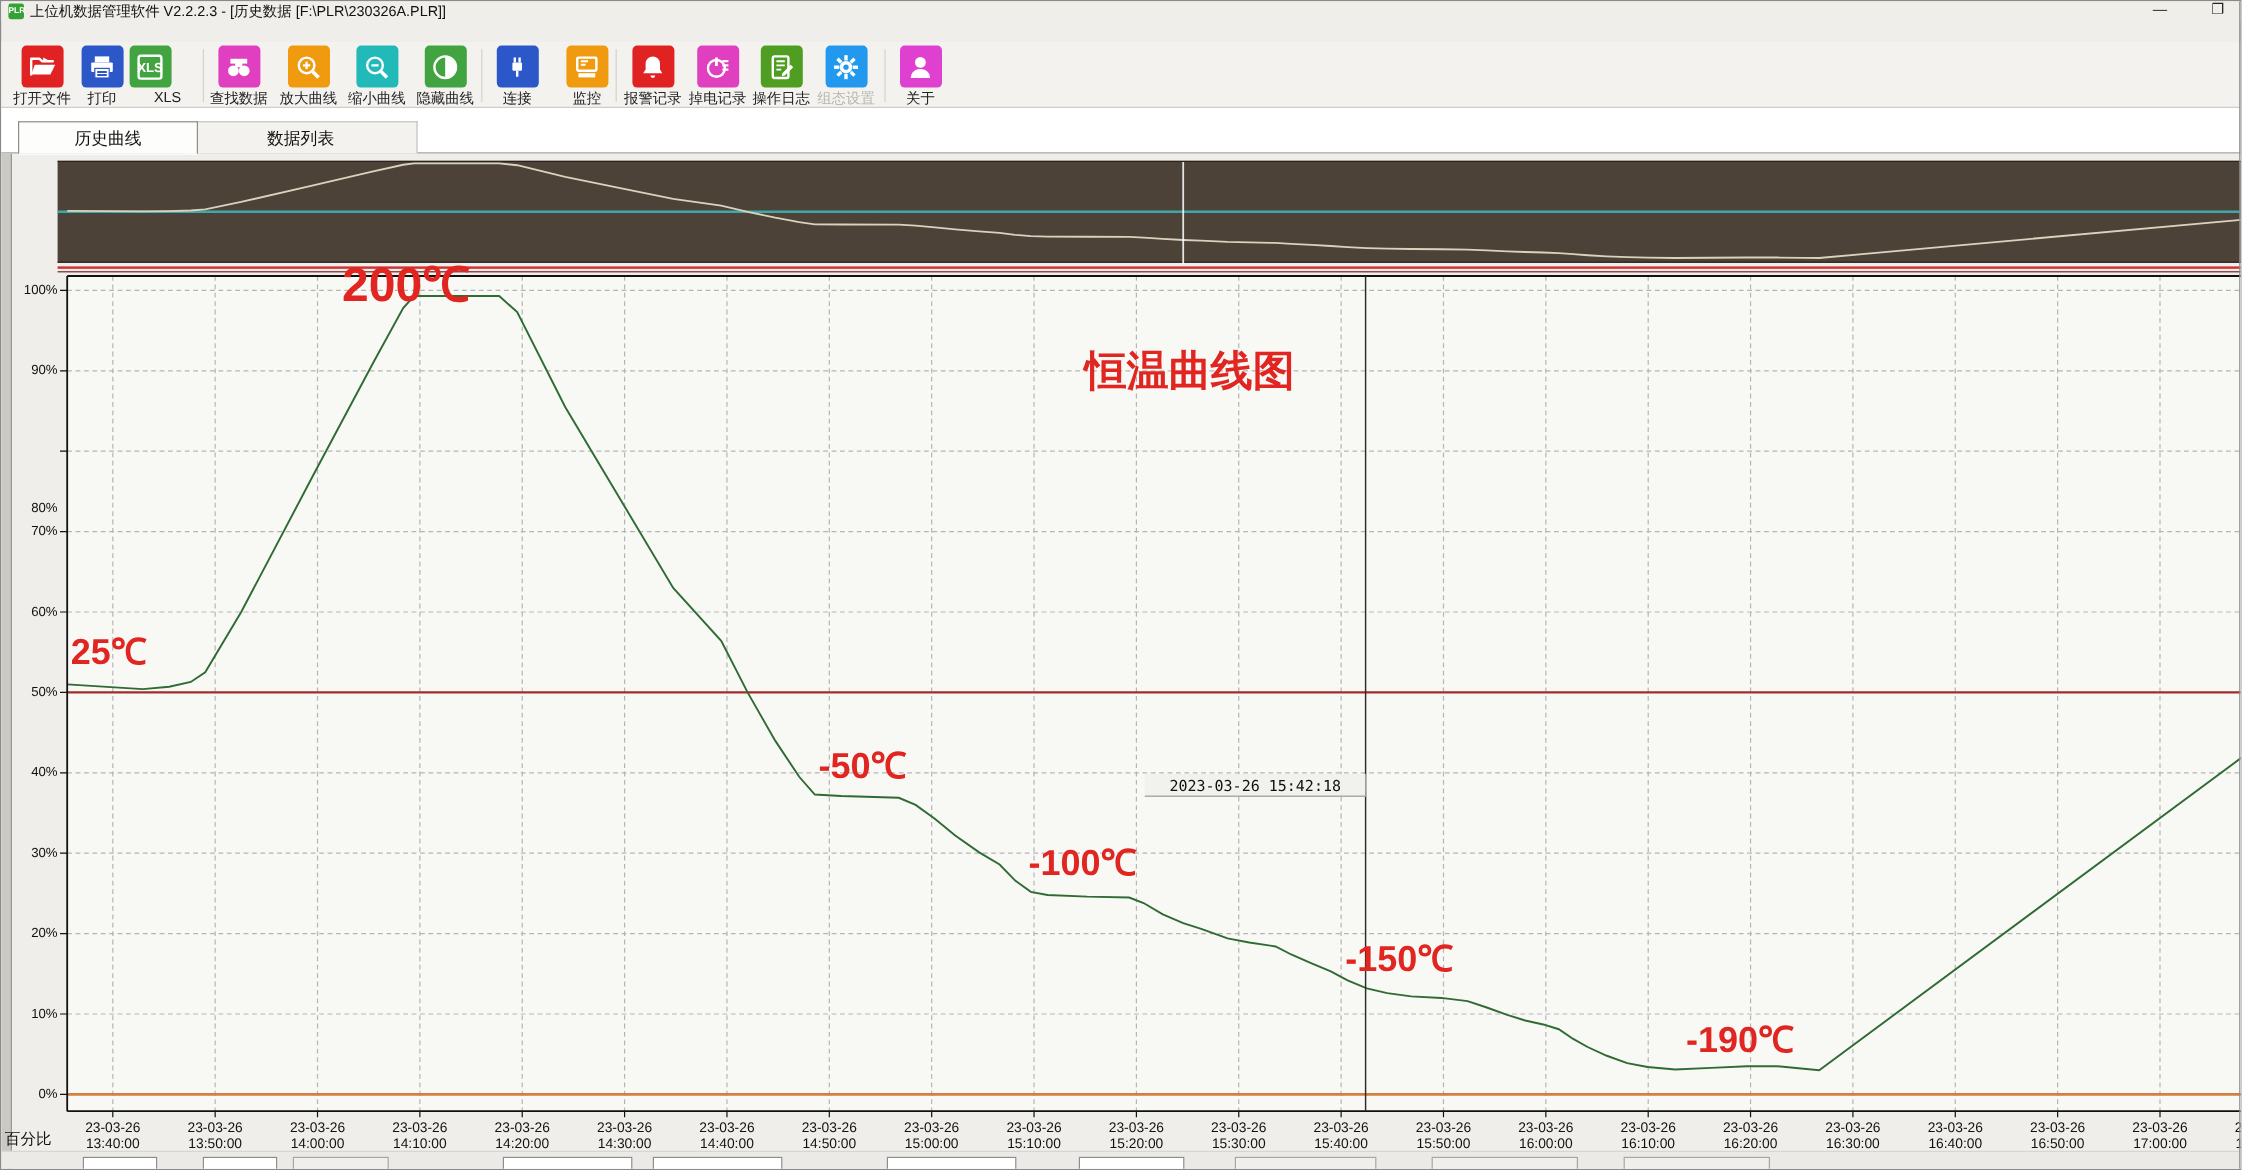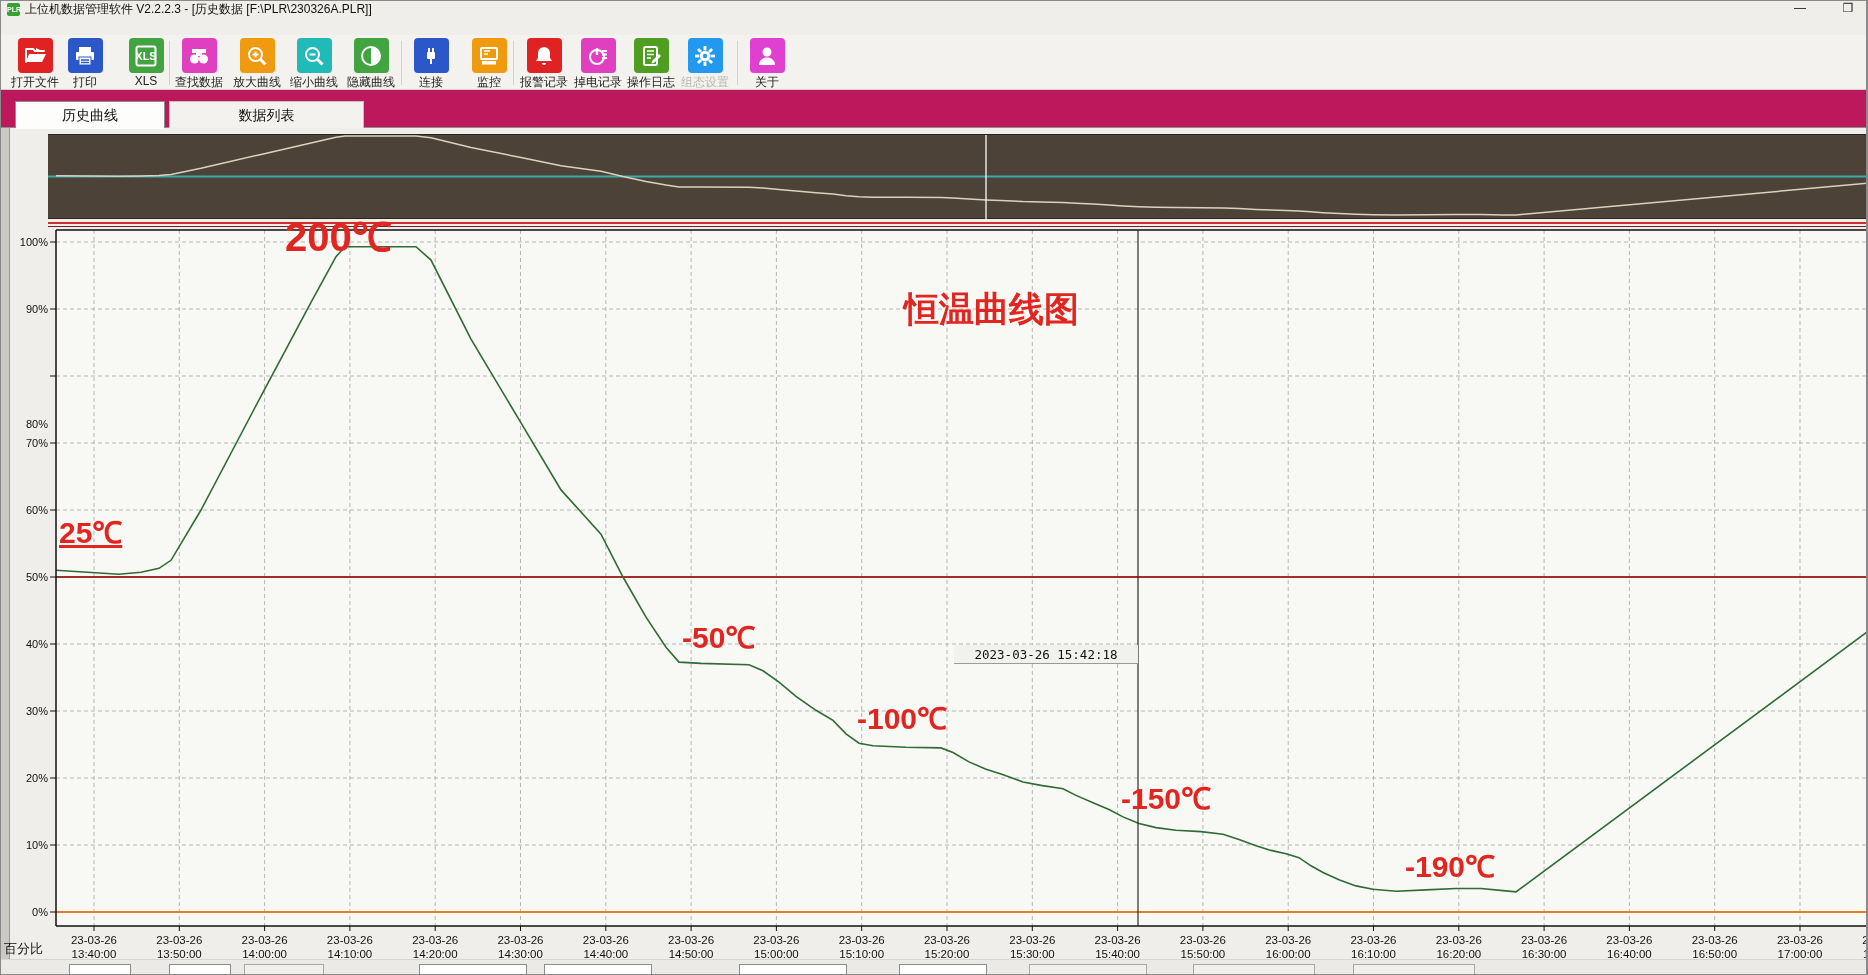--- a/index.html
+++ b/index.html
@@ -23,21 +23,21 @@
 
   .toolbar { position:absolute; left:0; top:34px; width:100%; height:55px; background:#f3f2ee;
              border-bottom:1px solid #cfcdc7; }
   .tbtn { position:absolute; top:3px; width:52px; height:50px; text-align:center; }
   .tbtn .tile { width:35px; height:35px; margin:0 auto; border-radius:4px; display:flex;
                 align-items:center; justify-content:center; }
   .tbtn .tlabel { font-size:12px; color:#222; margin-top:1px; white-space:nowrap; }
   .tbtn.disabled .tlabel { color:#b9b7b1; }
   .tsep { position:absolute; top:6px; width:1px; height:44px; background:#d5d3cd; }
 
-  .tabbar { position:absolute; left:0; top:89px; width:100%; height:38px; background:#be185d; }
+  .tabbar { position:absolute; left:0; top:89px; width:100%; height:38px; background:#ffffff; }
   .tab { position:absolute; bottom:0; height:27px; font-size:14px; color:#111; text-align:center;
          line-height:26px; }
   .tab.active { background:#fdfdfb; border:1px solid #8f8d88; border-bottom:none; z-index:2; }
   .tab.inactive { background:#f3f2ee; border:1px solid #c4c2bc; border-bottom:none; }
   .tabline { position:absolute; left:0; bottom:0; width:100%; height:1px; background:#8f8d88; }
   .tab.active::after { content:""; position:absolute; left:0; right:0; bottom:-1px; height:1px; background:#fdfdfb; }
 
   
   .client { position:absolute; left:0; top:127px; width:1868px; height:848px; background:#efeeeb; }
   .lgutter { position:absolute; left:0; top:0; width:9px; height:848px; background:#cbc9c4;
@@ -105,21 +105,21 @@
           <svg width="24" height="24" viewBox="0 0 24 24">
             <rect x="6" y="3" width="12" height="5" fill="#fff"></rect>
             <rect x="3" y="8" width="18" height="8" rx="1" fill="#fff"></rect>
             <rect x="6" y="13" width="12" height="8" fill="#fff" stroke="#2b57c8"></rect>
             <line x1="8" y1="16" x2="16" y2="16" stroke="#2b57c8" stroke-width="1.5"></line>
             <line x1="8" y1="18.5" x2="16" y2="18.5" stroke="#2b57c8" stroke-width="1.5"></line>
           </svg>
         </div>
         <div class="tlabel">打印</div>
       </div>
-      <div class="tbtn" style="left: 119px;">
+      <div class="tbtn" style="left: 98px; text-align: right;">
         <div class="tile" style="background: rgb(65, 164, 65);">
           <svg width="24" height="24" viewBox="0 0 24 24">
             <text x="12" y="16" font-size="11" font-weight="bold" fill="#fff" text-anchor="middle" font-family="Liberation Sans,sans-serif">XLS</text>
             <rect x="2.5" y="2.5" width="19" height="19" rx="2" fill="none" stroke="#fff" stroke-width="2" stroke-linecap="round" stroke-linejoin="round"></rect>
           </svg>
         </div>
         <div class="tlabel">XLS</div>
       </div>
       <div class="tbtn" style="left: 172px;">
         <div class="tile" style="background: rgb(224, 64, 192);">
@@ -244,21 +244,21 @@
         <div class="tlabel">关于</div>
       </div>
       <div class="tsep" style="left: 168px;"></div>
       <div class="tsep" style="left: 400px;"></div>
       <div class="tsep" style="left: 512px;"></div>
       <div class="tsep" style="left: 736px;"></div>
     </div>
 
   <div class="tabbar">
     <div class="tabline"></div>
-    <span id="tabs"><div class="tab active" style="left: 14px; width: 150px;">历史曲线</div><div class="tab inactive" style="left: 168px; width: 195px;">数据列表</div></span>
+    <span id="tabs"><div class="tab active" style="left: 14px; width: 150px;">历史曲线</div><div class="tab inactive" style="left: 152px; width: 195px;">数据列表</div></span>
   </div>
 
   <div class="client">
     <div class="lgutter"></div>
 
     <div class="band">
       <svg id="band-svg" width="1821" height="85">
           <line x1="0" y1="41.5" x2="1821" y2="41.5" stroke="#3fa9a9" stroke-width="2"></line>
           <polyline points="8,40.7 71,41.2 93,40.9 111,40.4 123,39.5 153,33.3 213,19.4 263,7.9 288,2.3 297,1.1 368,1.1 383,2.7 423,12.4 473,22.6 513,30.8 553,36.3 575,41.5 598,46.4 618,50.1 631,51.9 653,52.1 701,52.2 715,53.0 731,54.4 748,56.1 768,57.8 785,59.0 798,60.7 811,61.8 825,62.2 858,62.3 893,62.4 905,63.0 921,64.1 938,65.0 953,65.6 975,66.6 993,67.0 1015,67.4 1028,68.2 1045,69.1 1061,70.0 1075,70.9 1091,71.7 1108,72.2 1128,72.5 1153,72.7 1175,73.0 1191,73.6 1208,74.4 1223,75.0 1238,75.4 1251,75.9 1263,76.8 1275,77.7 1291,78.6 1308,79.3 1325,79.7 1348,80.0 1378,79.8 1408,79.6 1433,79.6 1455,79.9 1468,80.0 1821,48.1" fill="none" stroke="#d9d3be" stroke-width="1.5"></polyline>
           <line x1="938" y1="0" x2="938" y2="85" stroke="rgba(255,255,255,0.85)" stroke-width="1.5"></line>
@@ -379,21 +379,21 @@
         <div class="xlab" style="left: 1503.1px; top: 805px;">23-03-26<br>16:30:00</div>
         <div class="xlab" style="left: 1588.4px; top: 805px;">23-03-26<br>16:40:00</div>
         <div class="xlab" style="left: 1673.7px; top: 805px;">23-03-26<br>16:50:00</div>
         <div class="xlab" style="left: 1759px; top: 805px;">23-03-26<br>17:00:00</div>
         <div class="xlab" style="left: 1844.3px; top: 805px;">23-03-26<br>17:10:00</div>
       </div>
     <div class="corner-label">百分比</div>
 
     <div id="annos">
         <div class="anno" style="left: 284px; top: 80px; font-size: 40px;">200℃</div>
-        <div class="anno" style="left: 58px; top: 383px; font-size: 30px; text-decoration: underline;">25℃</div>
+        <div class="anno" style="left: 58px; top: 393px; font-size: 30px;">25℃</div>
         <div class="anno" style="left: 903px; top: 158px; font-size: 35px;">恒温曲线图</div>
         <div class="anno" style="left: 681px; top: 488px; font-size: 30px;">-50℃</div>
         <div class="anno" style="left: 856px; top: 569px; font-size: 30px;">-100℃</div>
         <div class="anno" style="left: 1120px; top: 649px; font-size: 30px;">-150℃</div>
         <div class="anno" style="left: 1404px; top: 717px; font-size: 30px;">-190℃</div>
       </div>
 
     <div class="tooltip">
       <div class="tt-title">2023-03-26 15:42:18</div>
     </div>

